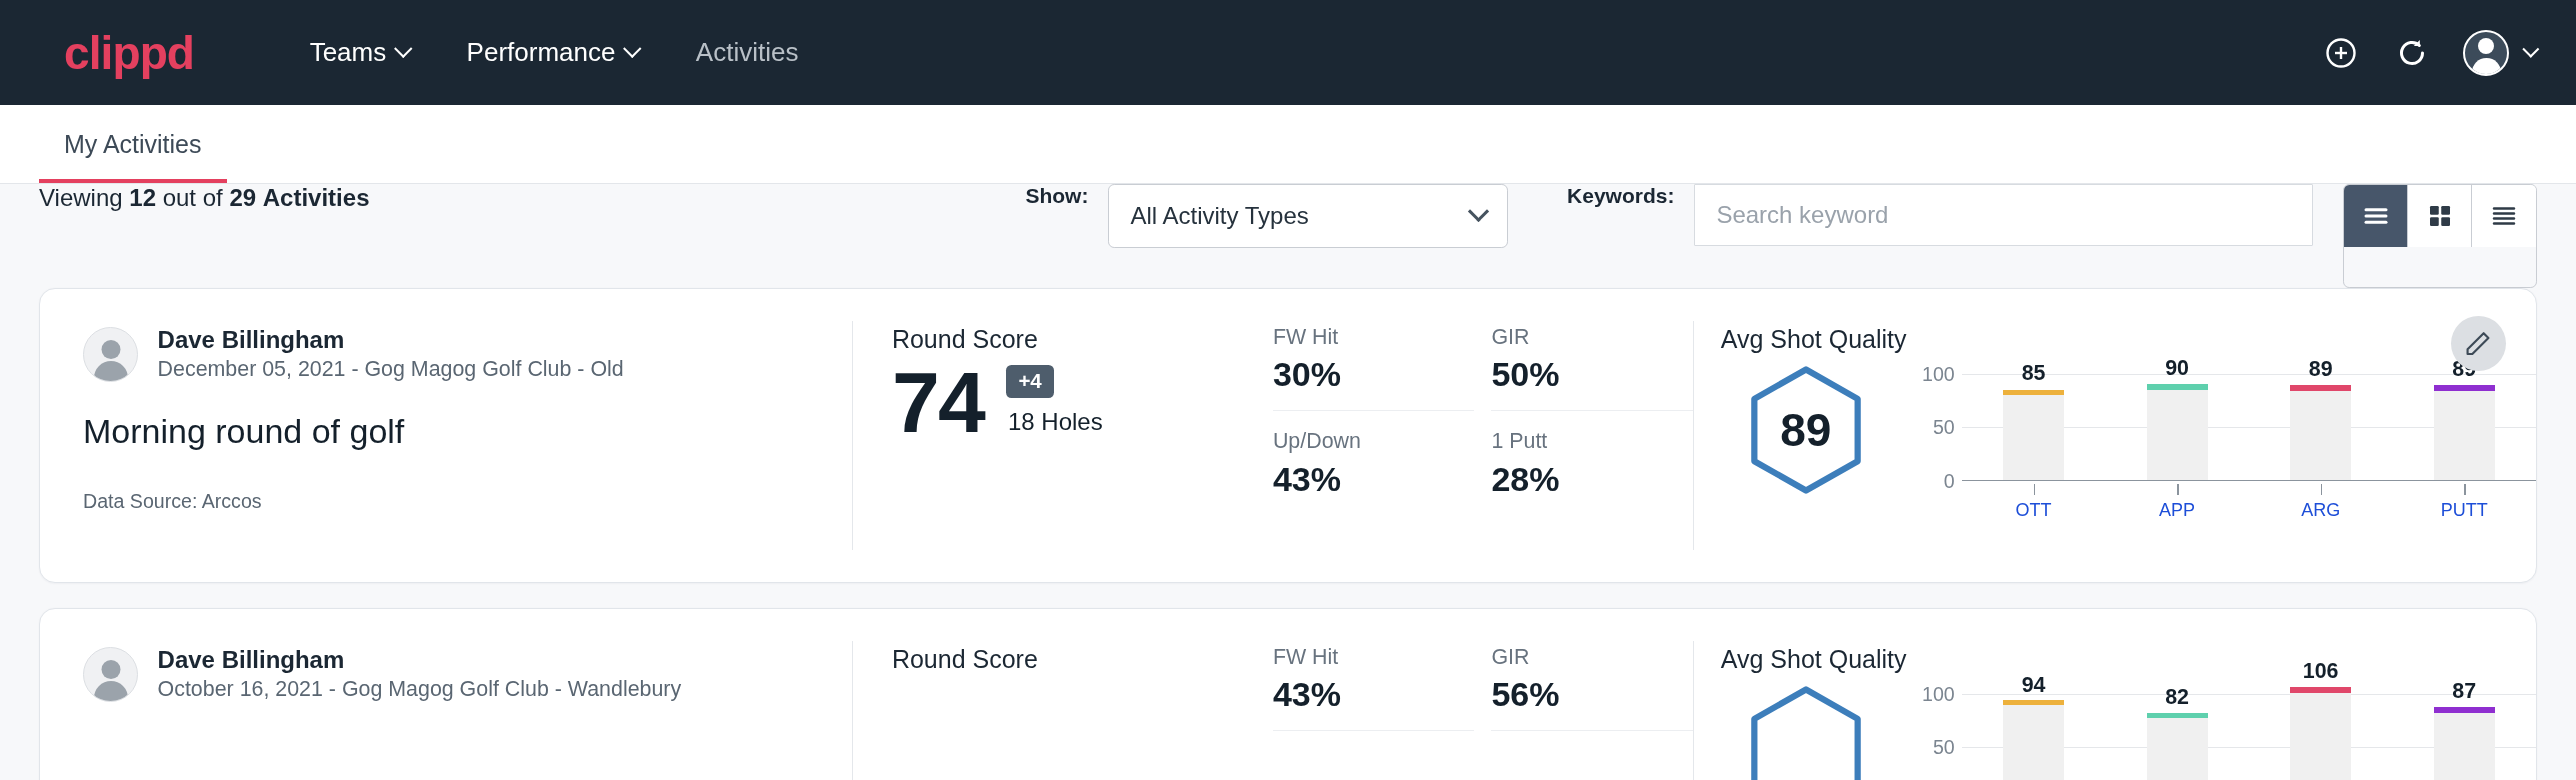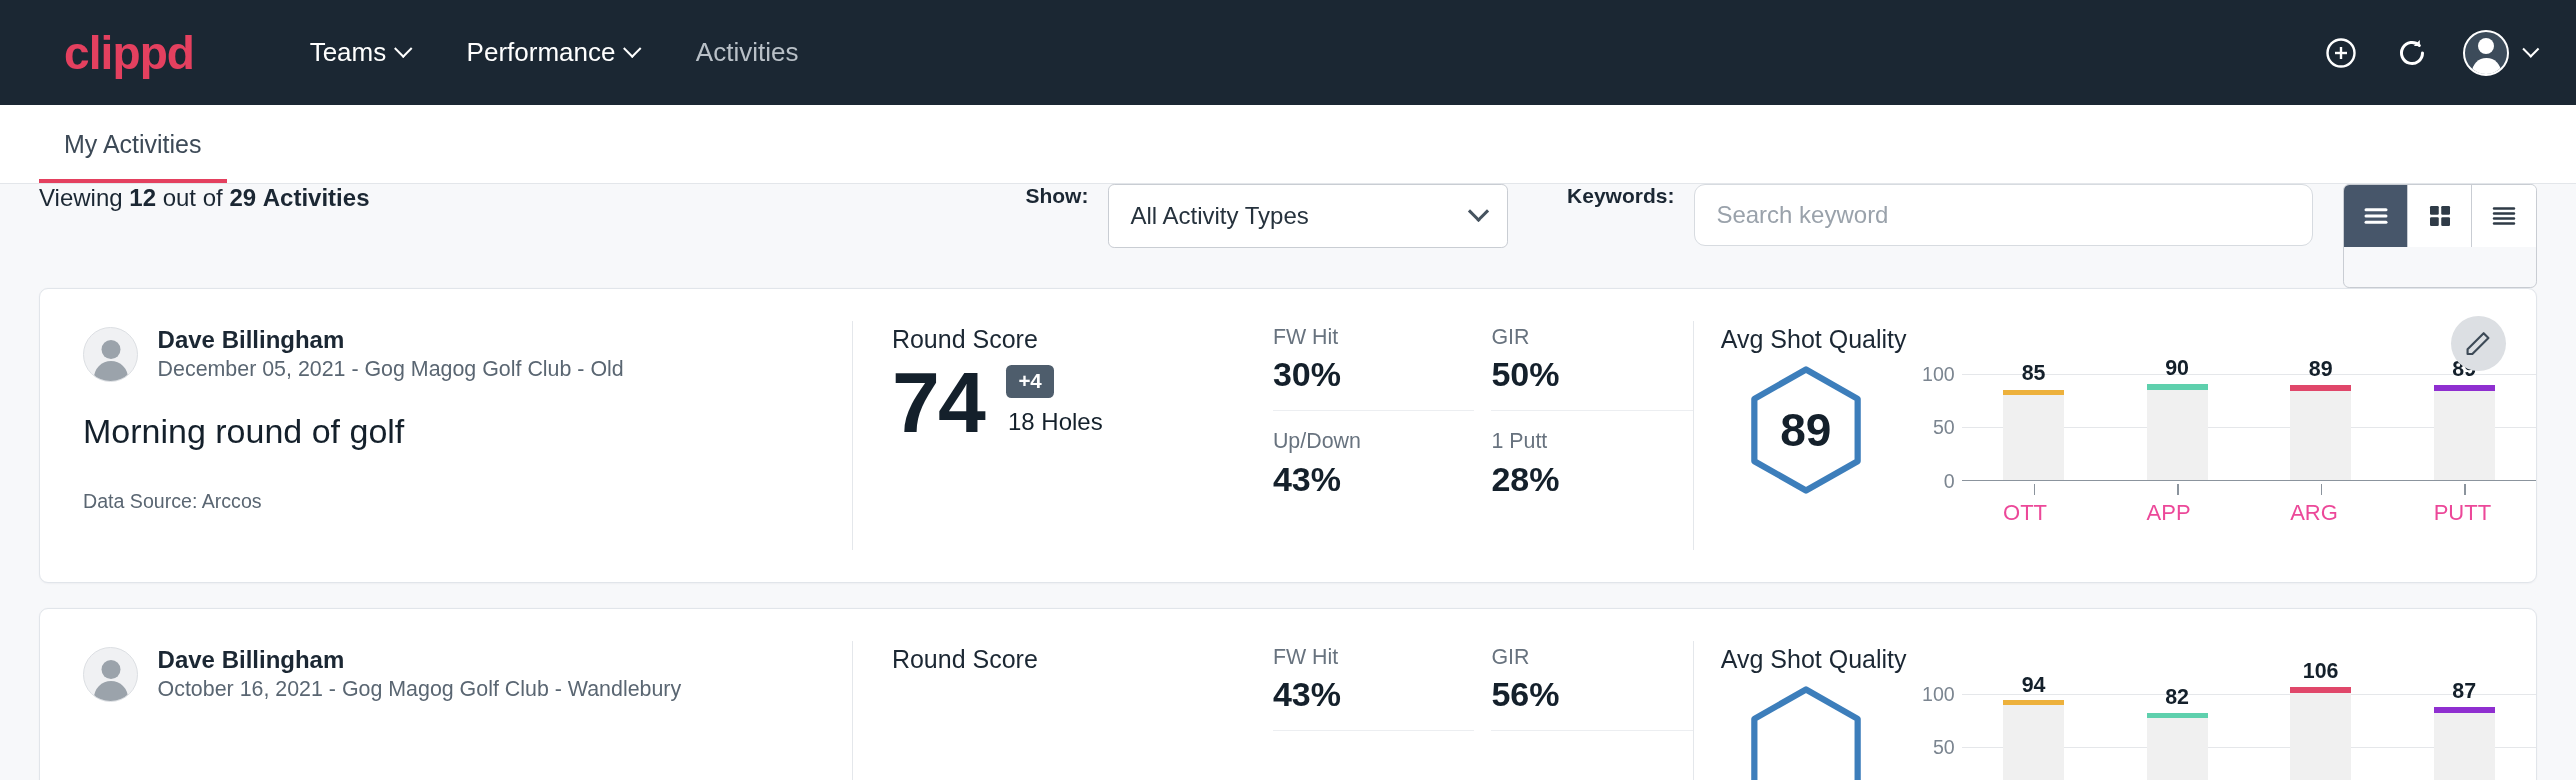--- a/index.html
+++ b/index.html
@@ -113,21 +113,21 @@
     display: inline-block;
     width: 15px; height: 15px;
     border-right: 3.6px solid #46535f;
     border-bottom: 3.6px solid #46535f;
     transform: rotate(45deg) translate(-3.6px,-3.6px);
   }
   .search {
     width: 619px; height: 62px;
     background: #ffffff;
     border: 0.9px solid #d7dbe0;
-    border-radius: 11px;
+    border-radius: 1px;
     padding: 0 21.4px;
     font-size: 24px;
     color: #26323d;
     font-family: "Liberation Sans", sans-serif;
     margin-right: 30px;
   }
   .search::placeholder { color: #9aa2ab; }
   .viewtoggle { display: flex; border-radius: 6.2px; overflow: hidden; border: 0.9px solid #c9cdd3; }
   .vbtn {
     width: 64px; height: 62px;
@@ -136,21 +136,21 @@
     cursor: pointer;
     border-right: 0.9px solid #c9cdd3;
   }
   .vbtn:last-child { border-right: none; }
   .vbtn.active { background: #47566a; }
 
   
   .card {
     background: #ffffff;
     border: 0.9px solid #e1e5ea;
-    border-radius: 9px;
+    border-radius: 16px;
     height: 295px;
     display: flex;
     position: relative;
     margin-bottom: 25px;
     box-shadow: 0 0.9px 1.8px rgba(20,30,40,.04);
   }
   .col-info { width: 812px; padding: 36px 43px 0 43px; }
   .person { display: flex; align-items: center; gap: 19.6px; }
   .avatar-card {
     width: 55px; height: 55px; border-radius: 50%;
@@ -207,21 +207,21 @@
   .gl { position: absolute; left: 0; right: 0; height: 0.9px; background: #e5e7ea; }
   .bars { position: absolute; inset: 0; display: flex; justify-content: space-around; align-items: center; }
   .bargrp { width: 61px; position: relative; height: 100%; }
   .bar { position: absolute; bottom: 0; left: 0; right: 0; background: #f0f0f0; }
   .cap { position: absolute; left: 0; right: 0; top: 0; height: 5.4px; }
   .blabel {
     position: absolute; left: 0; right: 0; text-align: center;
     font-size: 21.4px; font-weight: 700; color: #14202b;
   }
   .xaxis { display: flex; justify-content: space-around; margin-left: 48px; margin-top: 3.6px; }
-  .xt { width: 61px; font-size: 22px; color: #ec4899; position: relative; padding-top: 16px; }
+  .xt { width: 61px; text-align: center; font-size: 18px; color: #1d4ed8; position: relative; padding-top: 16px; }
   .xt::before { content: ""; position: absolute; top: 0; left: 50%; width: 1.8px; height: 10.7px; background: #8b949d; }
 
   .edit-btn {
     position: absolute; top: 27px; right: 30px;
     width: 55px; height: 55px; border-radius: 50%;
     background: #dcdfe3;
     display: flex; align-items: center; justify-content: center;
     cursor: pointer;
   }
 </style>

